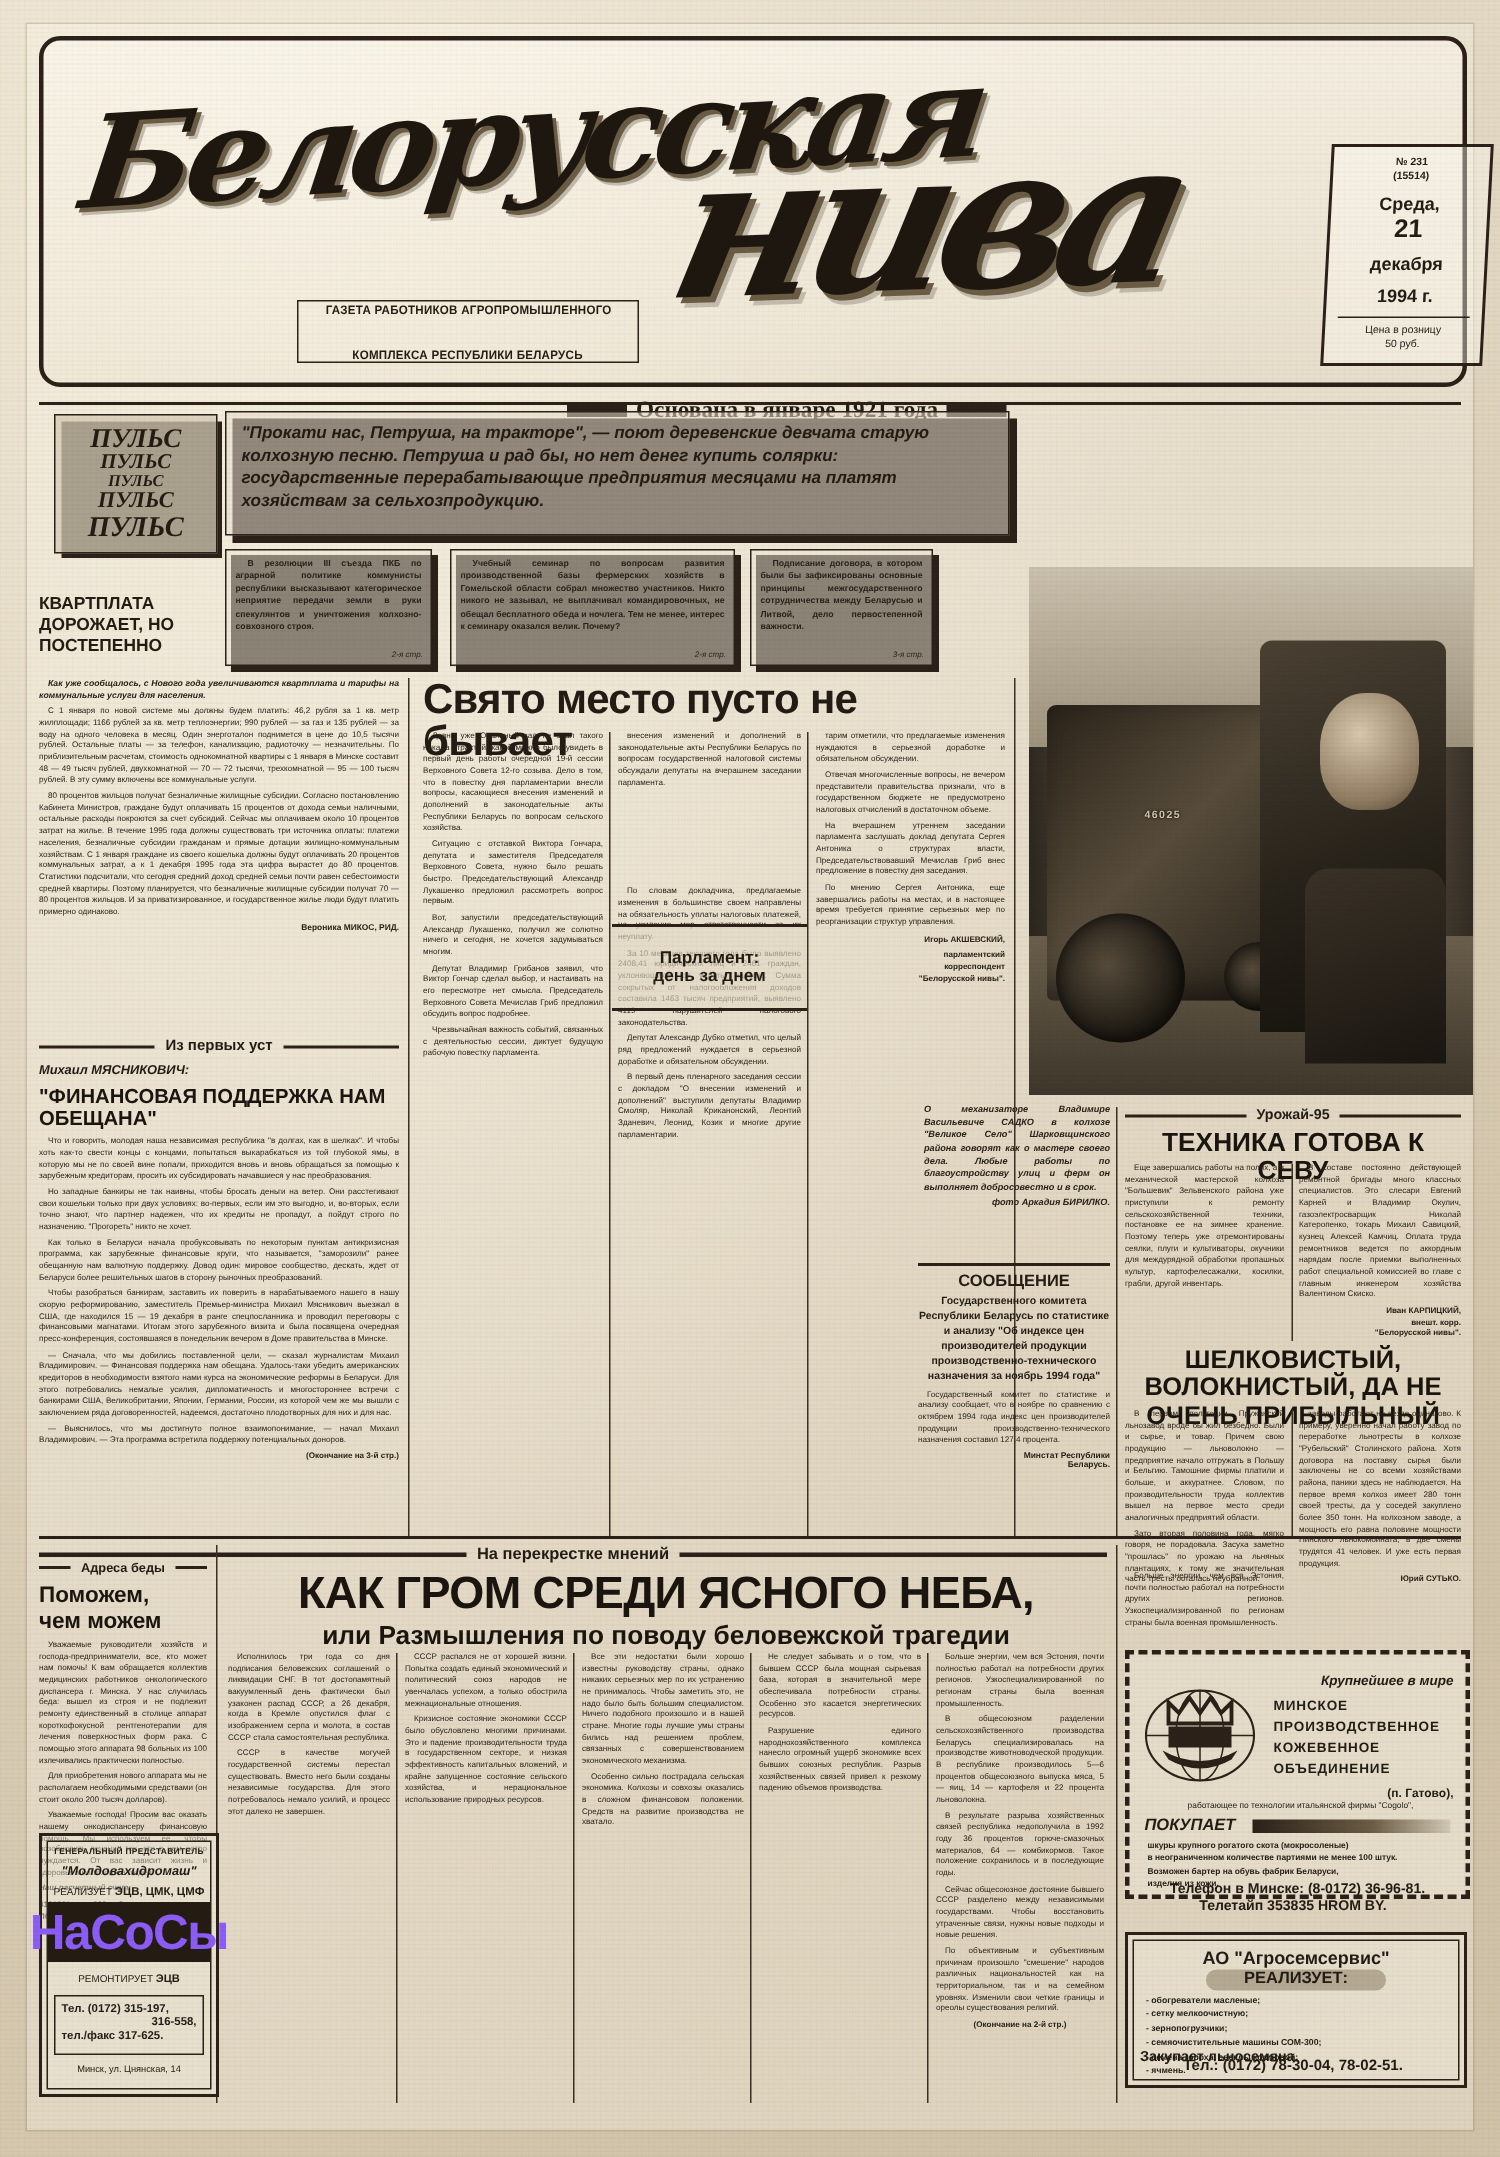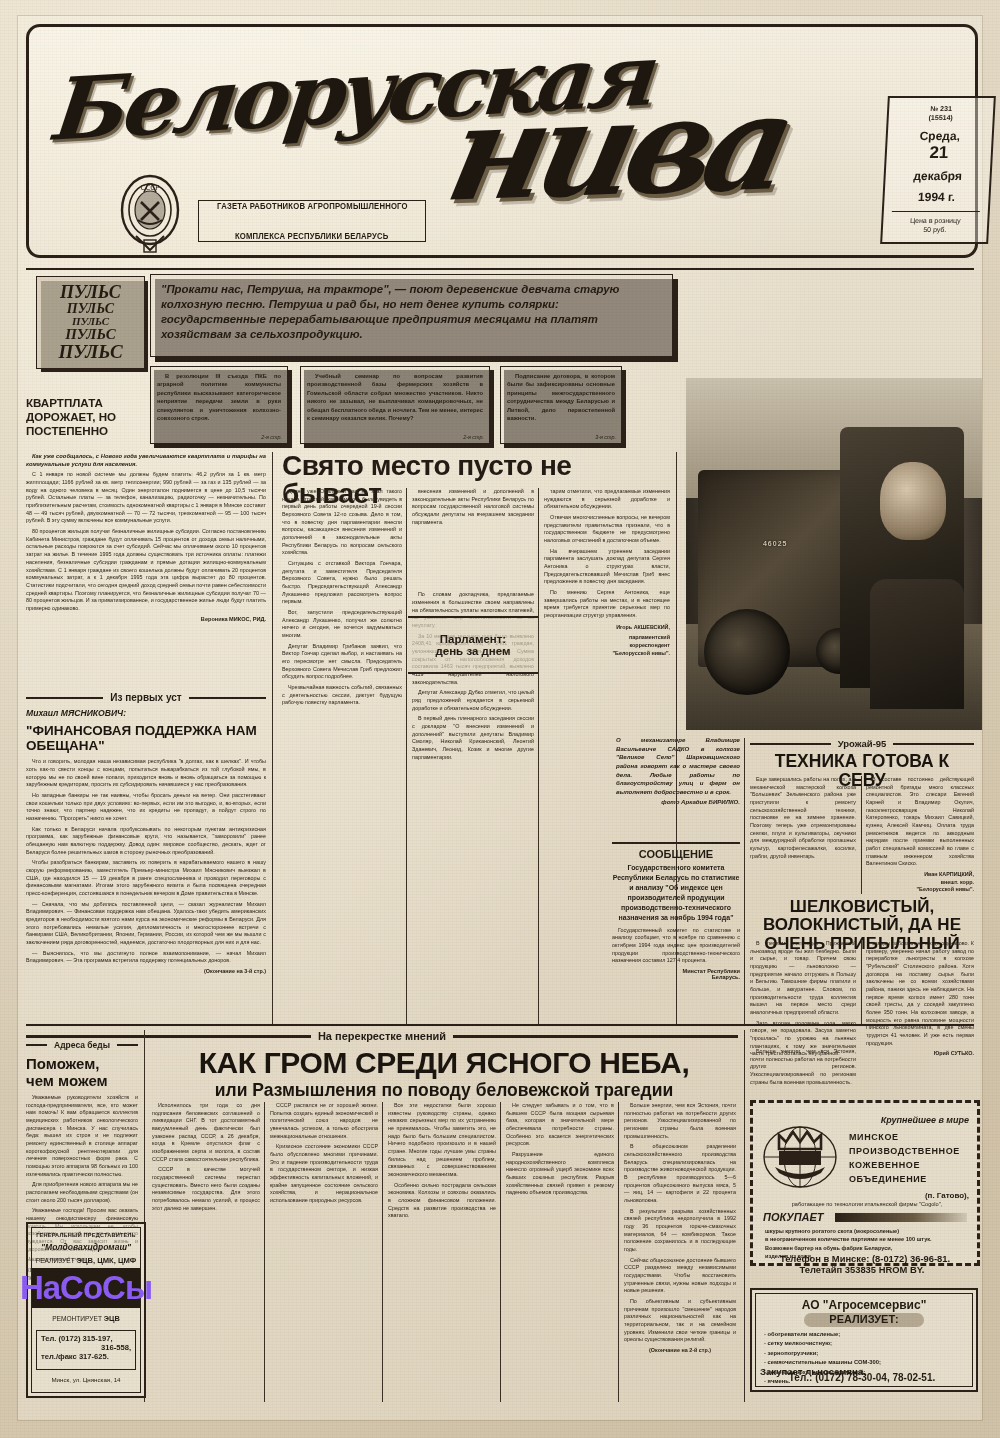--- a/index.html
+++ b/index.html
@@ -211,51 +211,43 @@
 
 <div class="paper"></div>
 <div class="sheet"></div>
 
 <div id="masthead">
   <div class="mast-frame"></div>
 
   <div class="logo-bel">Белорусская</div>
   <div class="logo-niva">нива</div>
 
-  <div class="order-badge">
-    <svg viewBox="0 0 72 86" width="72" height="86">
-      <ellipse cx="36" cy="40" rx="28" ry="34" fill="none" stroke="#2b2118" stroke-width="2.4"></ellipse>
-      <ellipse cx="36" cy="40" rx="21" ry="26" fill="none" stroke="#2b2118" stroke-width="1.6"></ellipse>
-      <ellipse cx="36" cy="40" rx="15" ry="19" fill="rgba(60,48,34,.35)" stroke="#2b2118" stroke-width="1.2"></ellipse>
-      <path d="M27 32 L45 50 M45 32 L27 50" stroke="#2b2118" stroke-width="2.6" fill="none"></path>
-      <path d="M24 50 Q36 58 48 50" stroke="#2b2118" stroke-width="2" fill="none"></path>
-      <path d="M30 22 L34 14 L38 14 L42 22" stroke="#2b2118" stroke-width="1.6" fill="none"></path>
-      <text x="36" y="20" font-size="7" text-anchor="middle" fill="#2b2118" font-family="DejaVu Sans, sans-serif">CCCP</text>
-      <path d="M22 66 L36 80 L50 66" stroke="#2b2118" stroke-width="2" fill="none"></path>
-      <rect x="30" y="70" width="12" height="12" fill="none" stroke="#2b2118" stroke-width="1.4"></rect>
-    </svg>
-  </div>
 
   <div class="subtitle-box">
     <div>ГАЗЕТА РАБОТНИКОВ АГРОПРОМЫШЛЕННОГО</div>
     <div>КОМПЛЕКСА РЕСПУБЛИКИ БЕЛАРУСЬ</div>
   </div>
 
   <div class="datebox">
     <div class="issue">№ 231</div>
     <div class="issue">(15514)</div>
     <div class="dl">Среда,</div>
     <div class="dnum">21</div>
     <div class="dl">декабря</div>
     <div class="dl">1994 г.</div>
     <hr>
     <div class="price">Цена в розницу</div>
     <div class="price">50 руб.</div>
   </div>
 
+  <div class="founded">
+    <span class="bar"></span>
+    <span class="txt">Основана в январе 1921 года</span>
+    <span class="bar"></span>
+  </div>
 </div>
 
 <div class="hline" style="left:26px;top:268px;width:948px;height:2px;background:#2b2118;"></div>
 
 <div id="pulse">
   <div class="pulse-shadow"></div>
   <div class="pulse-box">
     <span style="font-size:18px;">ПУЛЬС</span>
     <span style="font-size:14px;">ПУЛЬС</span>
     <span style="font-size:11px;">ПУЛЬС</span>

